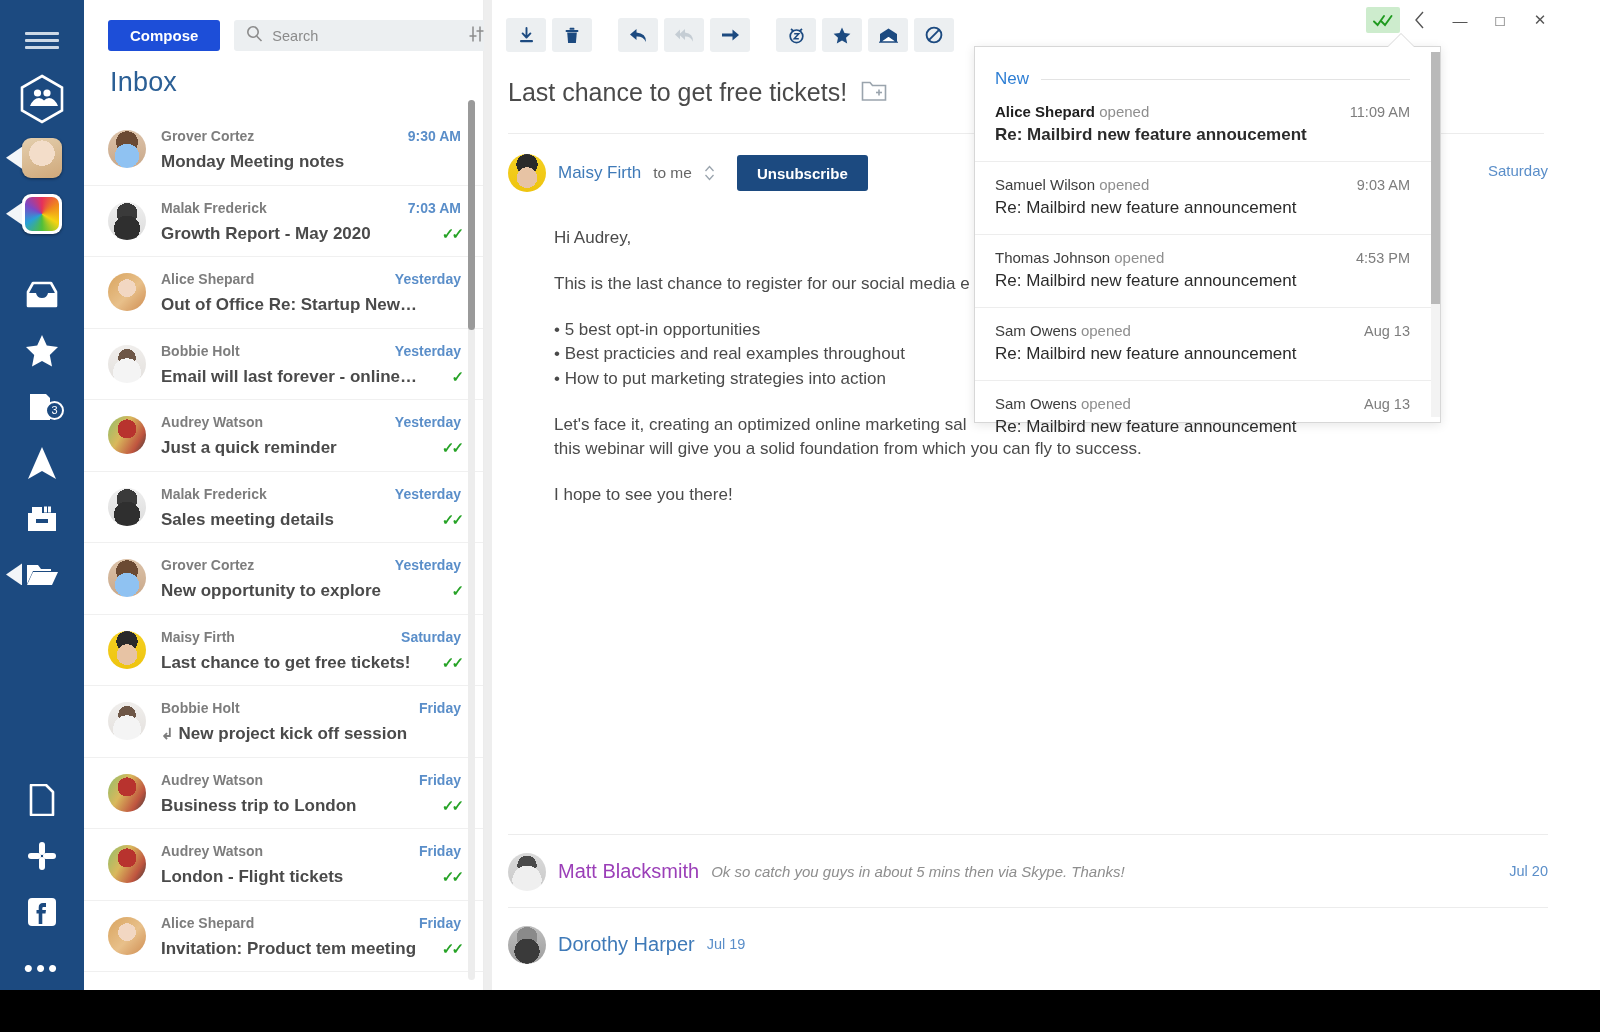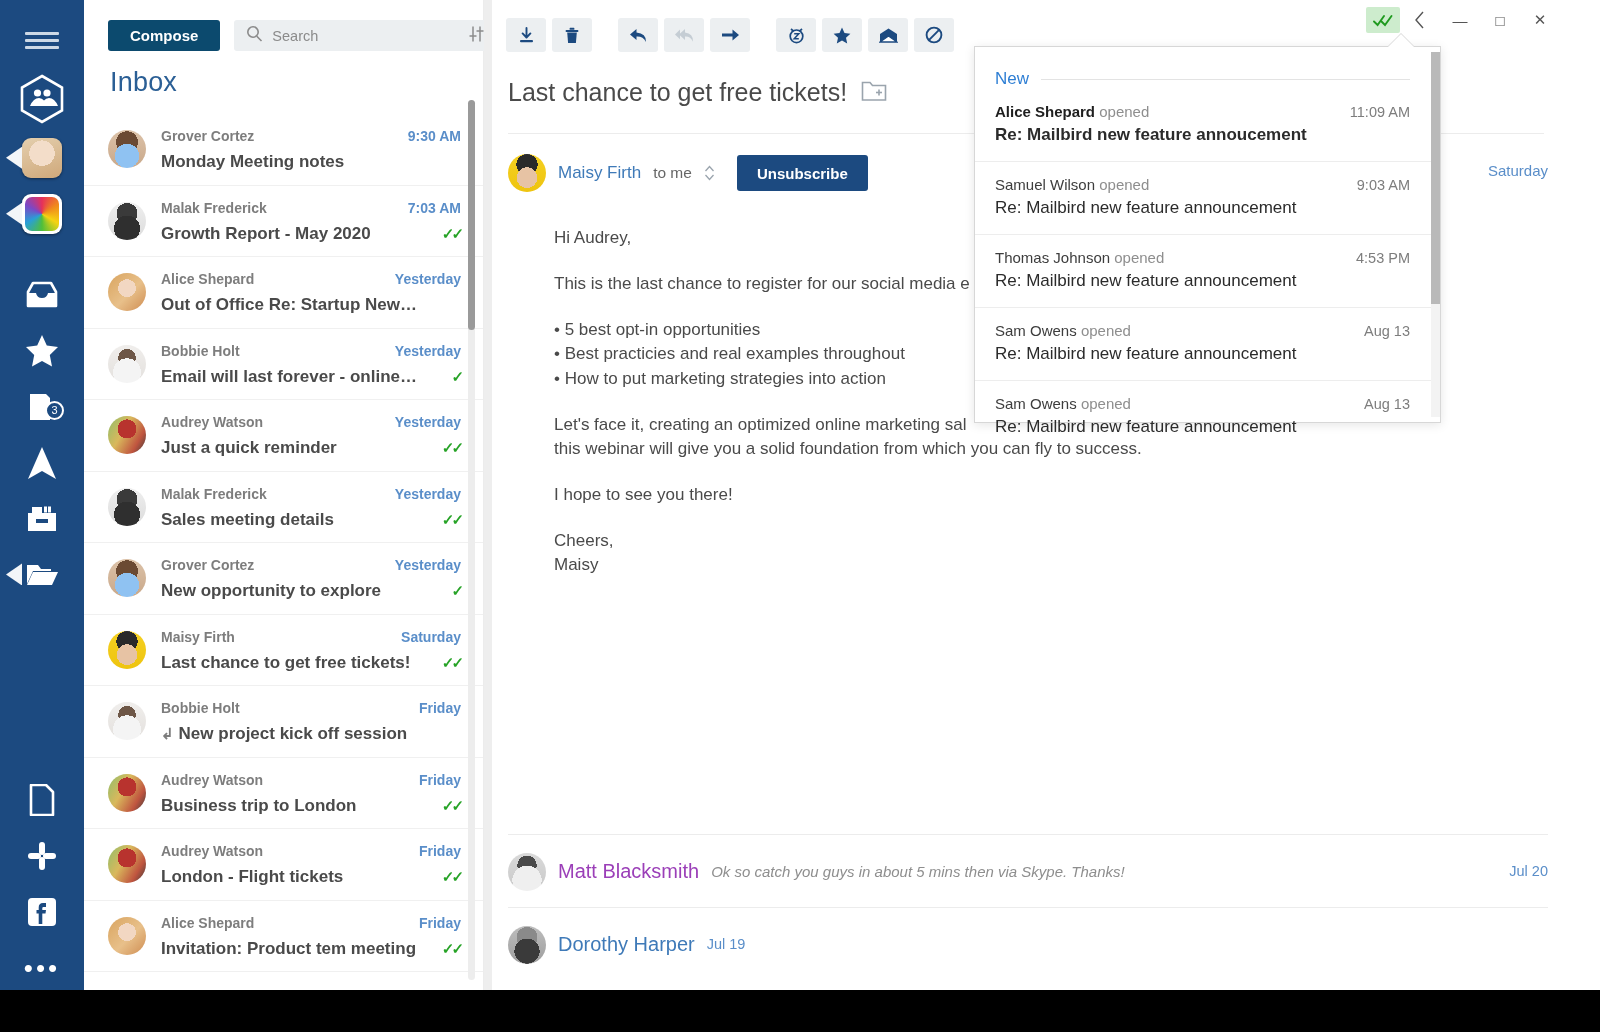--- a/index.html
+++ b/index.html
@@ -69,21 +69,21 @@
   }
   .dots { letter-spacing: 3px; font-size: 26px; line-height: 14px; color:#fff; }
 
   
   .list-pane {
     width: 400px; min-width: 400px; height: 990px; position: relative;
     background: #fff; border-right: 1px solid #ececec;
   }
   .list-top { padding: 20px 20px 0 24px; display: flex; align-items: center; gap: 14px; }
   .compose-btn {
-    background: #0c4a6e; color: #fff; border: none;
+    background: #1d4ed8; color: #fff; border: none;
     font-size: 15px; font-weight: bold;
     padding: 0 22px; height: 31px; border-radius: 3px; cursor: pointer;
     font-family: "Liberation Sans", sans-serif;
   }
   .search-box {
     flex: 1; height: 31px; background: #eceff1; border-radius: 3px;
     display: flex; align-items: center; padding: 0 10px 0 12px; gap: 9px;
   }
   .search-box input {
     border: none; background: transparent; outline: none; flex: 1;
@@ -641,24 +641,20 @@
       <ul>
         <li>• 5 best opt-in opportunities</li>
         <li>• Best practicies and real examples throughout</li>
         <li>• How to put marketing strategies into action</li>
       </ul>
       <p>
         <span>Let's face it, creating an optimized online marketing sal</span><br>
         <span>this webinar will give you a solid foundation from which you can fly to success.</span>
       </p>
       <p>I hope to see you there!</p>
-      <p>
-        <span>Cheers,</span><br>
-        <span>Maisy</span>
-      </p>
     </div>
 
     <div class="convo" id="convo">
         <div class="convo-row">
           <div class="av f-matt" style="margin-right:0"></div>
           <span class="convo-name purple">Matt Blacksmith</span>
           <span class="convo-snippet">Ok so catch you guys in about 5 mins then via Skype. Thanks!</span>
           <span class="convo-date">Jul 20</span>
         </div>
         <div class="convo-row">

